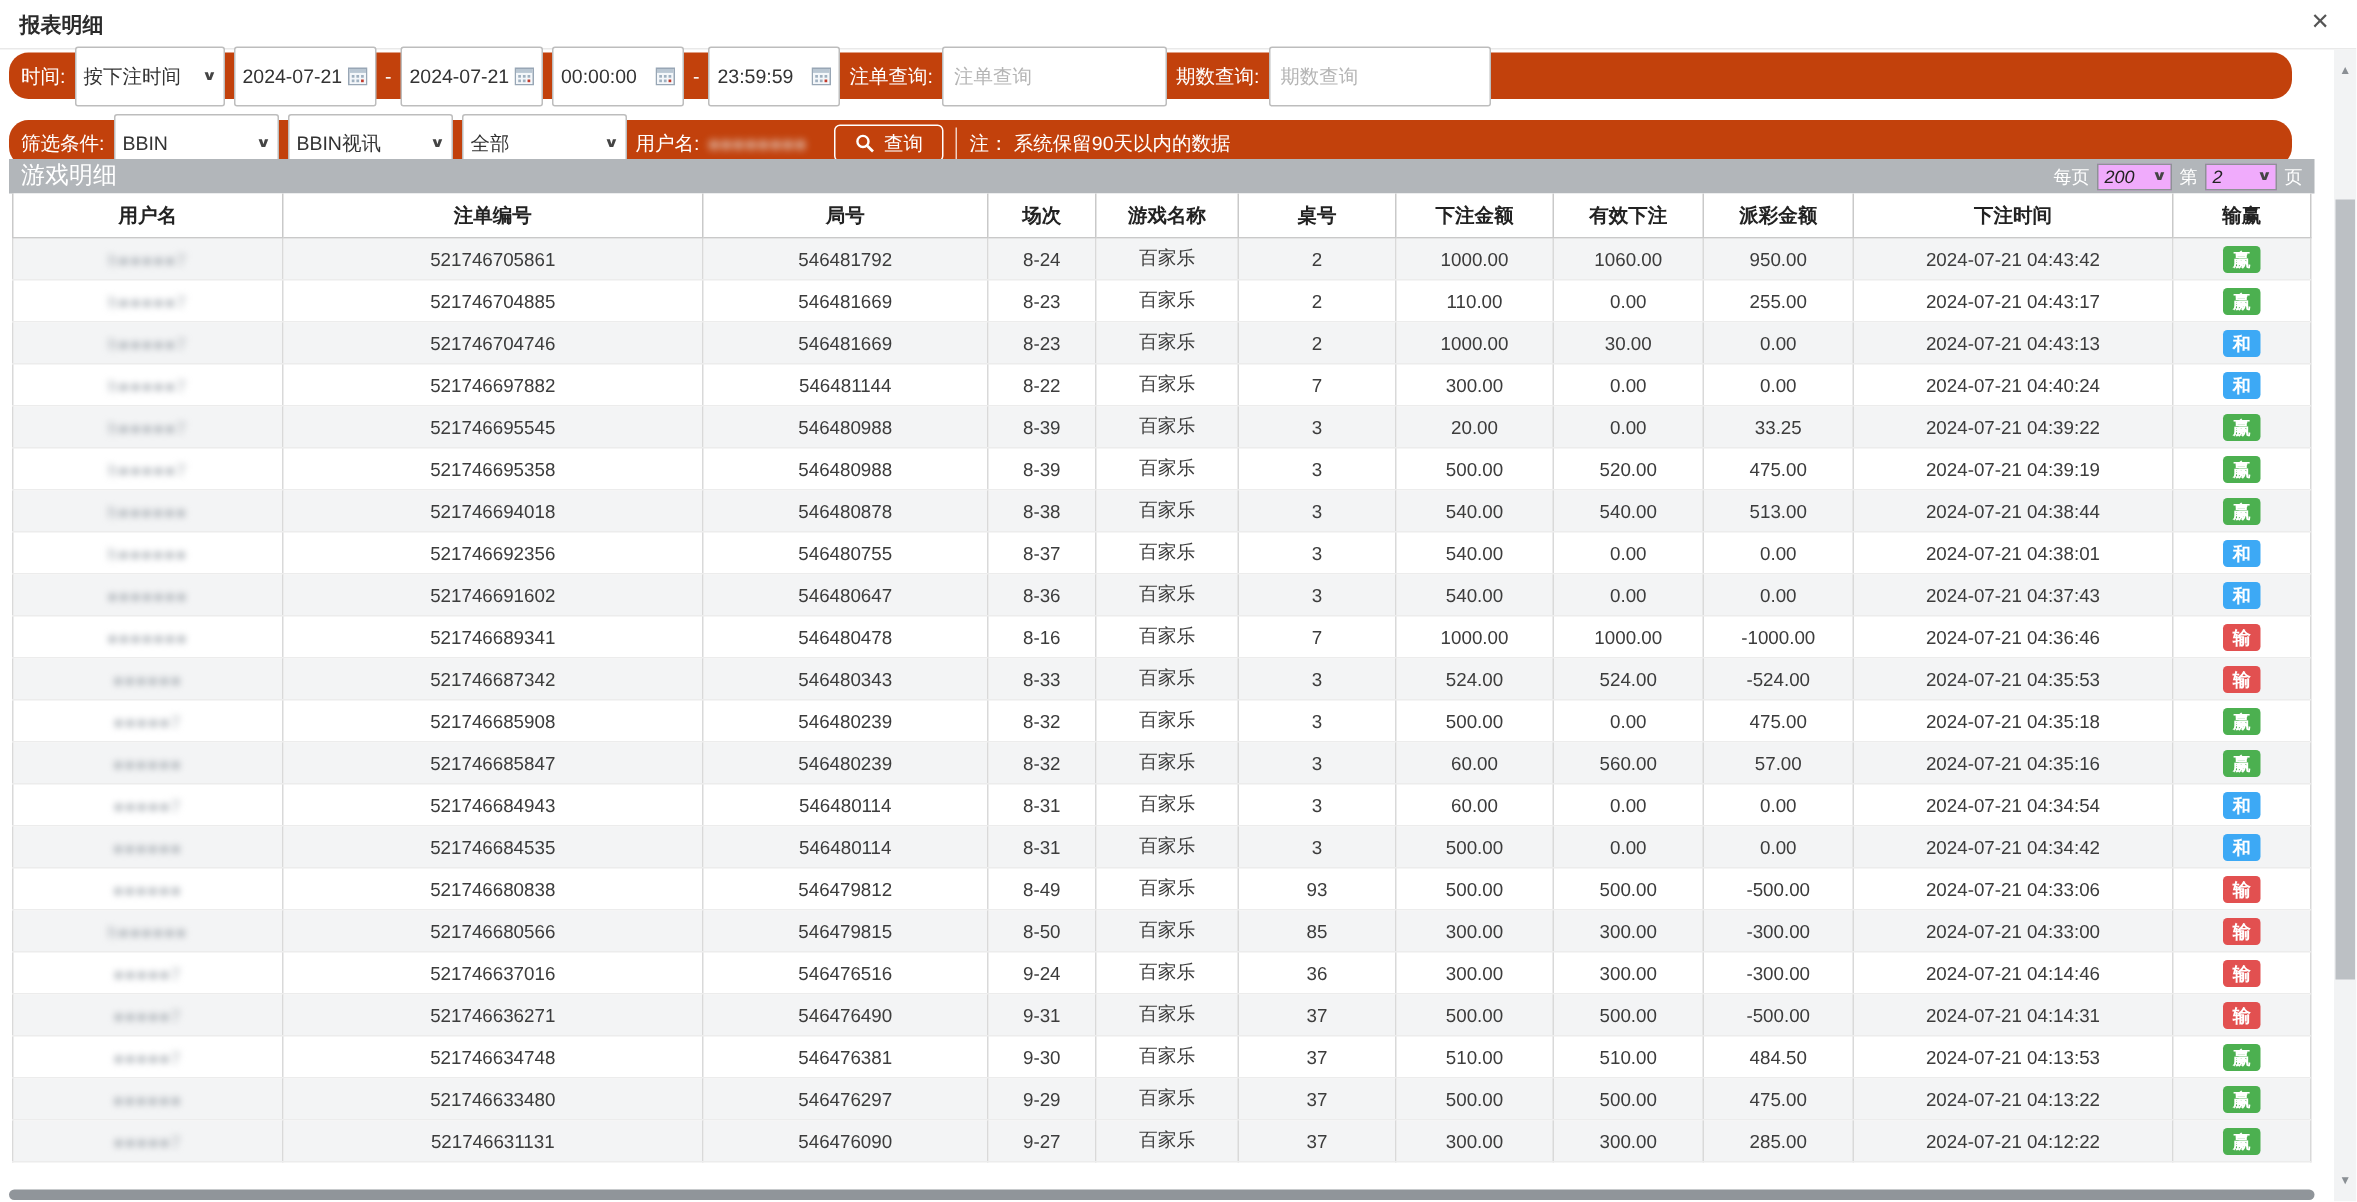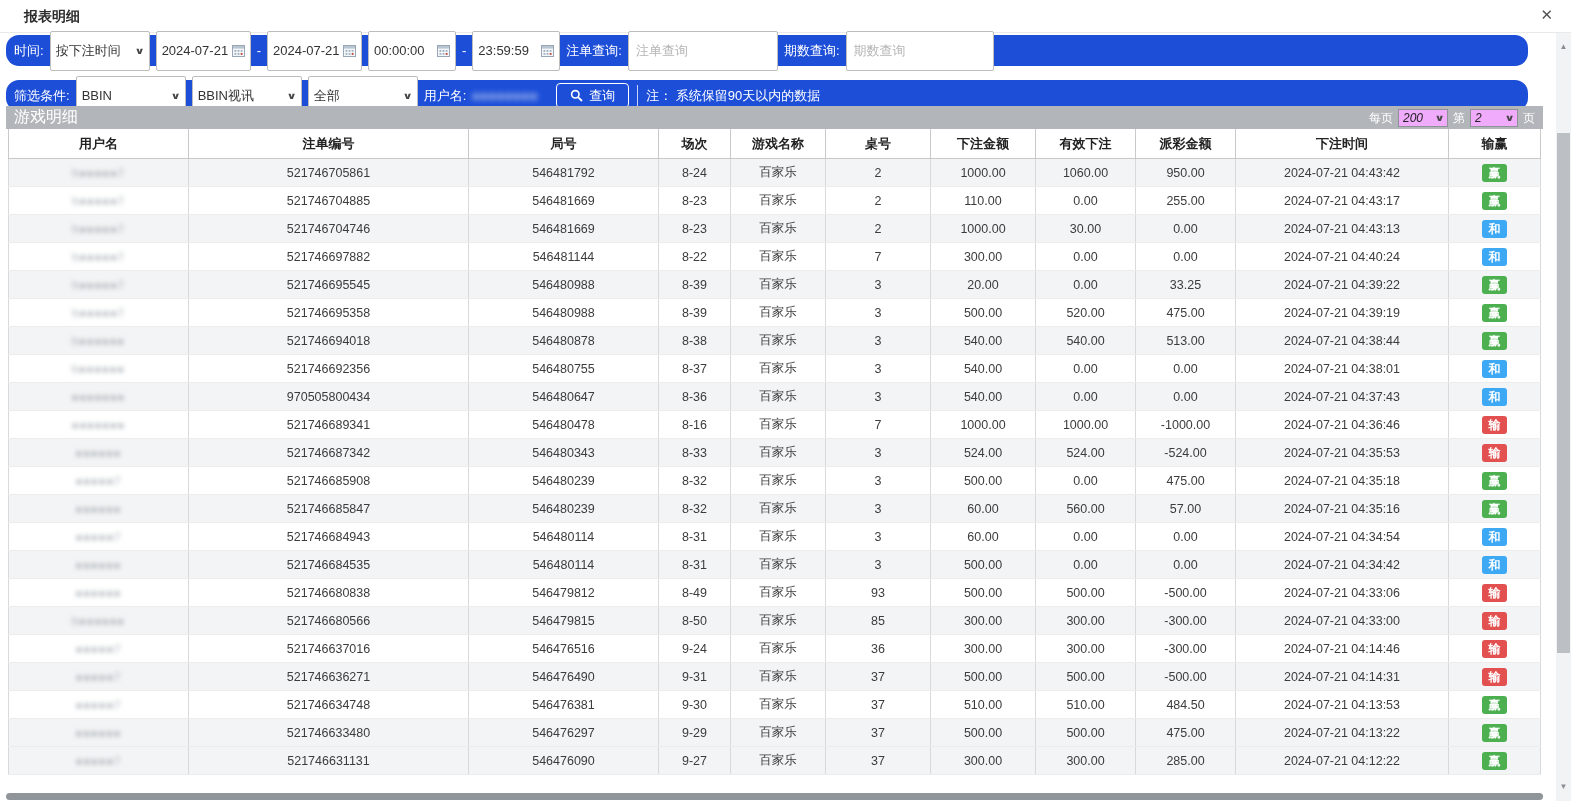--- a/index.html
+++ b/index.html
@@ -3,25 +3,25 @@
 <meta charset="utf-8">
 <style>
   html,body{margin:0;padding:0;}
   body{
     width:1571px;height:801px;position:relative;overflow:hidden;
     background:#fff;font-family:"Liberation Sans","DejaVu Sans",sans-serif;
     -webkit-font-smoothing:antialiased;
   }
   
   .titlebar{position:absolute;top:0;left:0;width:1571px;height:32px;background:#fff;border-bottom:1px solid #e9e9e9;}
-  .title{position:absolute;left:24px;top:8px;font-size:14px;font-weight:bold;color:#2b2b2b;}
+  .title{position:absolute;left:13px;top:8px;font-size:14px;font-weight:bold;color:#2b2b2b;}
   .close{position:absolute;right:18px;top:7px;font-size:15px;color:#555;cursor:pointer;line-height:1;}
   
   .fbar{
-    position:absolute;left:6px;width:1522px;height:31px;background:#1d4ed8;border-radius:13px;
+    position:absolute;left:6px;width:1522px;height:31px;background:#c2410c;border-radius:13px;
     display:flex;align-items:center;gap:6px;padding:0 8px;box-sizing:border-box;white-space:nowrap;
   }
   .fbar1{top:35px;}
   .fbar2{top:80px;}
   .flabel{color:#fff;font-size:13px;}
   .sep{color:#fff;font-size:13px;}
   .fselect,.finput{
     background:#fff;border:1px solid #bdbdbd;border-radius:2px;height:40px;
     display:flex;align-items:center;justify-content:space-between;
     font-size:13px;color:#333;padding:0 5px;box-sizing:border-box;cursor:pointer;
@@ -322,21 +322,21 @@
         <td>百家乐</td>
         <td>3</td>
         <td>540.00</td>
         <td>0.00</td>
         <td>0.00</td>
         <td>2024-07-21 04:38:01</td>
         <td><span class="badge" style="background: rgb(61, 169, 245);">和</span></td>
       </tr>
       <tr class="odd">
         <td><span class="blur">●●●●●●●</span></td>
-        <td>970505800434</td>
+        <td>521746691602</td>
         <td>546480647</td>
         <td>8-36</td>
         <td>百家乐</td>
         <td>3</td>
         <td>540.00</td>
         <td>0.00</td>
         <td>0.00</td>
         <td>2024-07-21 04:37:43</td>
         <td><span class="badge" style="background: rgb(61, 169, 245);">和</span></td>
       </tr>

